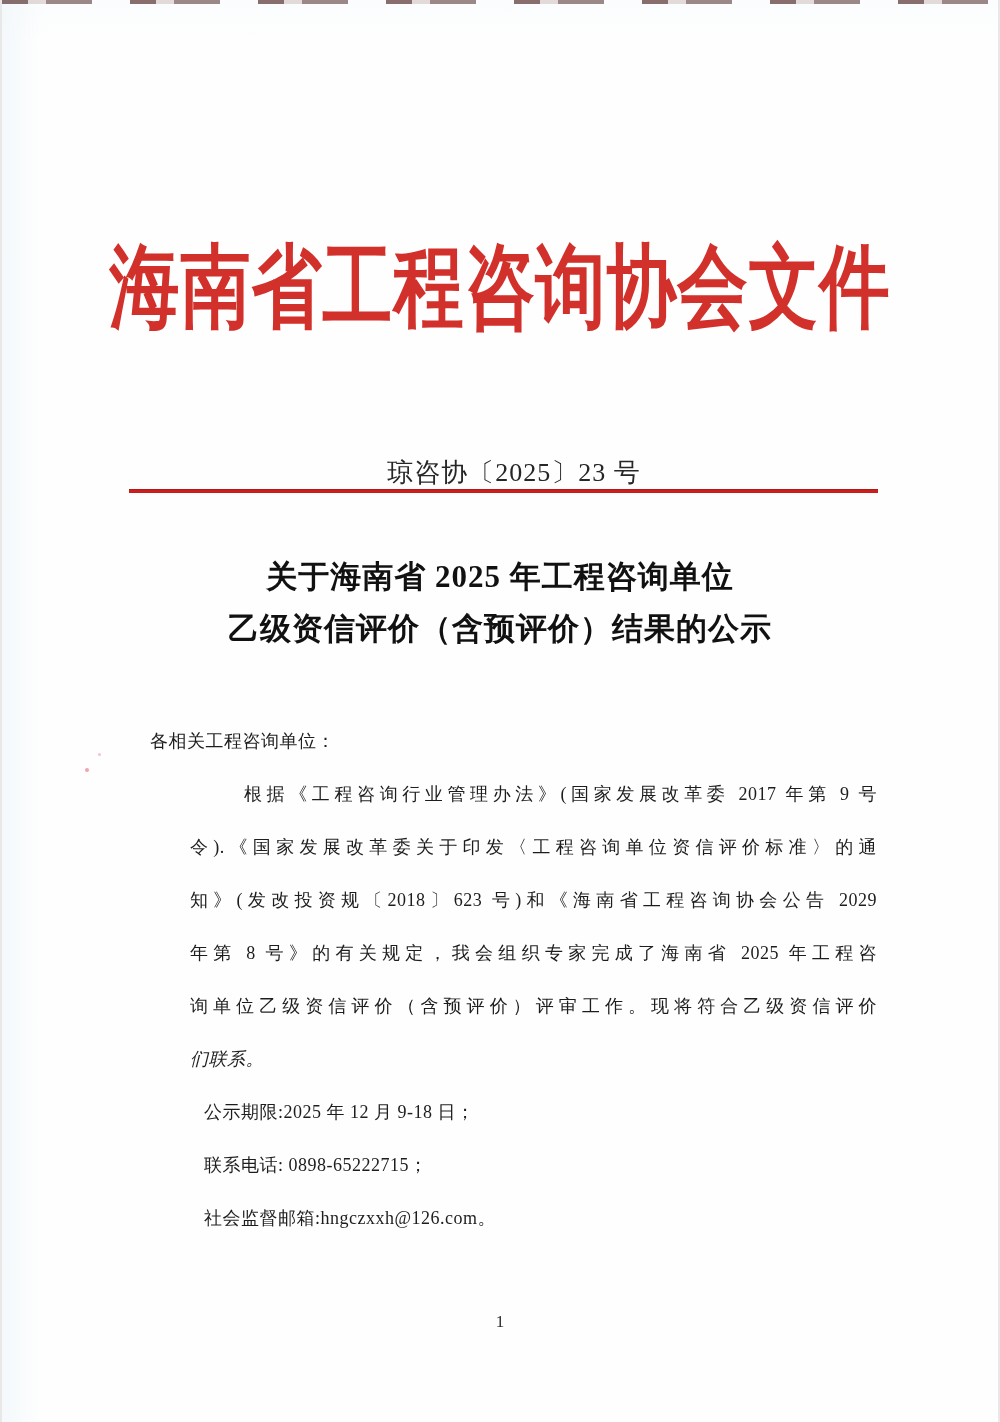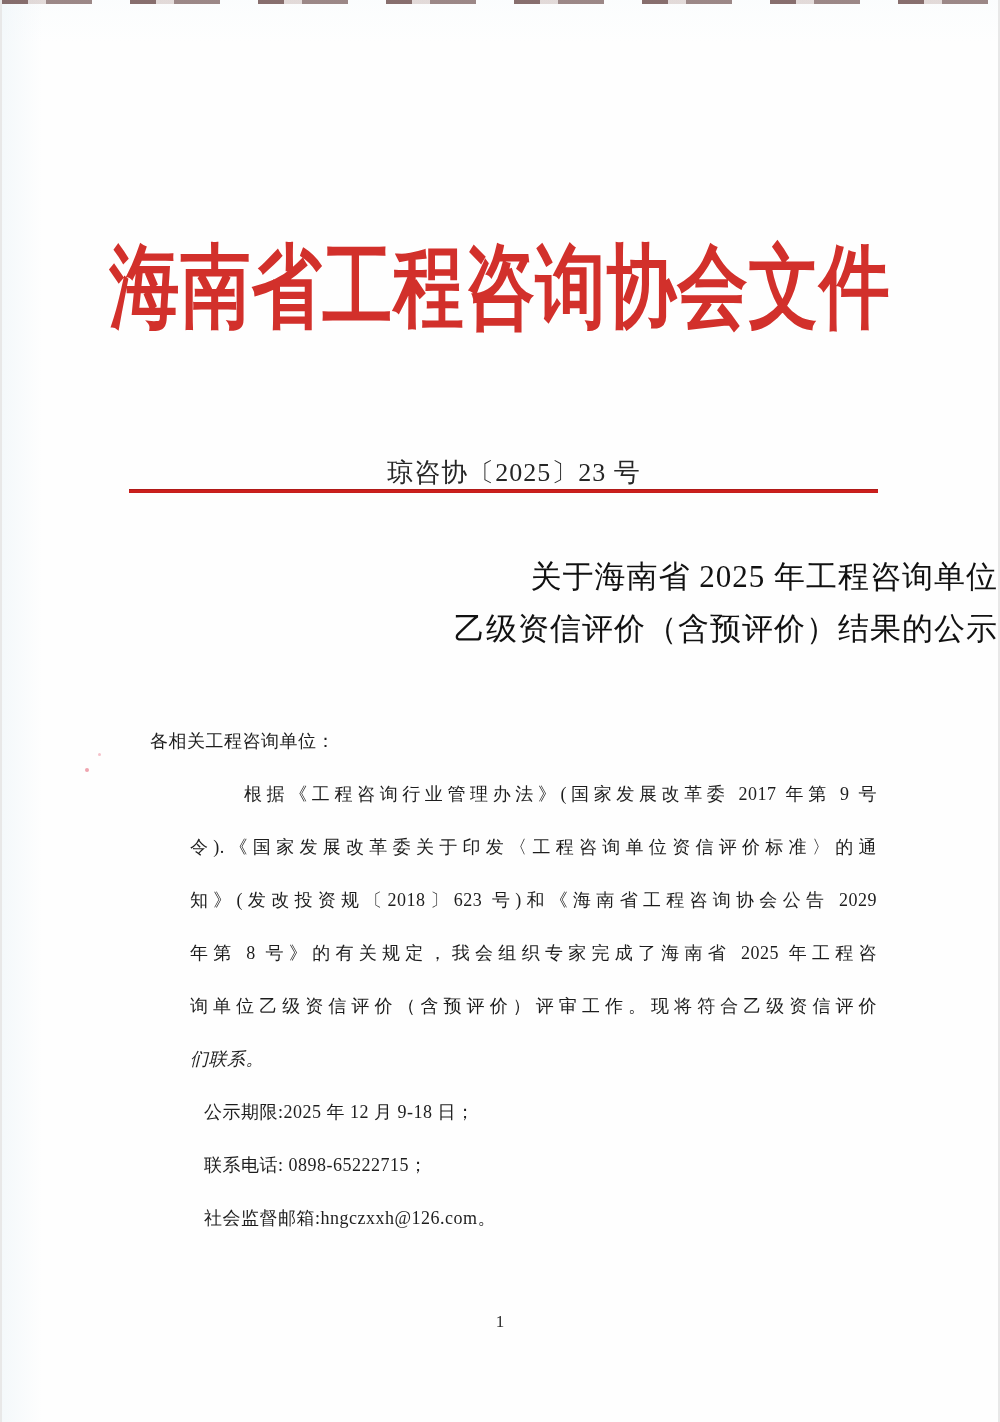--- a/index.html
+++ b/index.html
@@ -68,23 +68,23 @@
     left: 127px;
     width: 749px;
     height: 4px;
     background: linear-gradient(180deg, #a31816 0%, #d3201d 45%, #c01e1c 100%);
   }
   .doc-title {
     position: absolute;
     top: 551px;
     left: 0; right: 0;
     margin: 0;
-    text-align: right;
+    text-align: center;
     font-size: 31px;
-    font-weight: normal;
+    font-weight: bold;
     color: #111;
     line-height: 52px;
     letter-spacing: 1px;
   }
   .doc-title .title-line { display: block; }
 
   .body-block {
     position: absolute;
     top: 715px;
     left: 148px;

